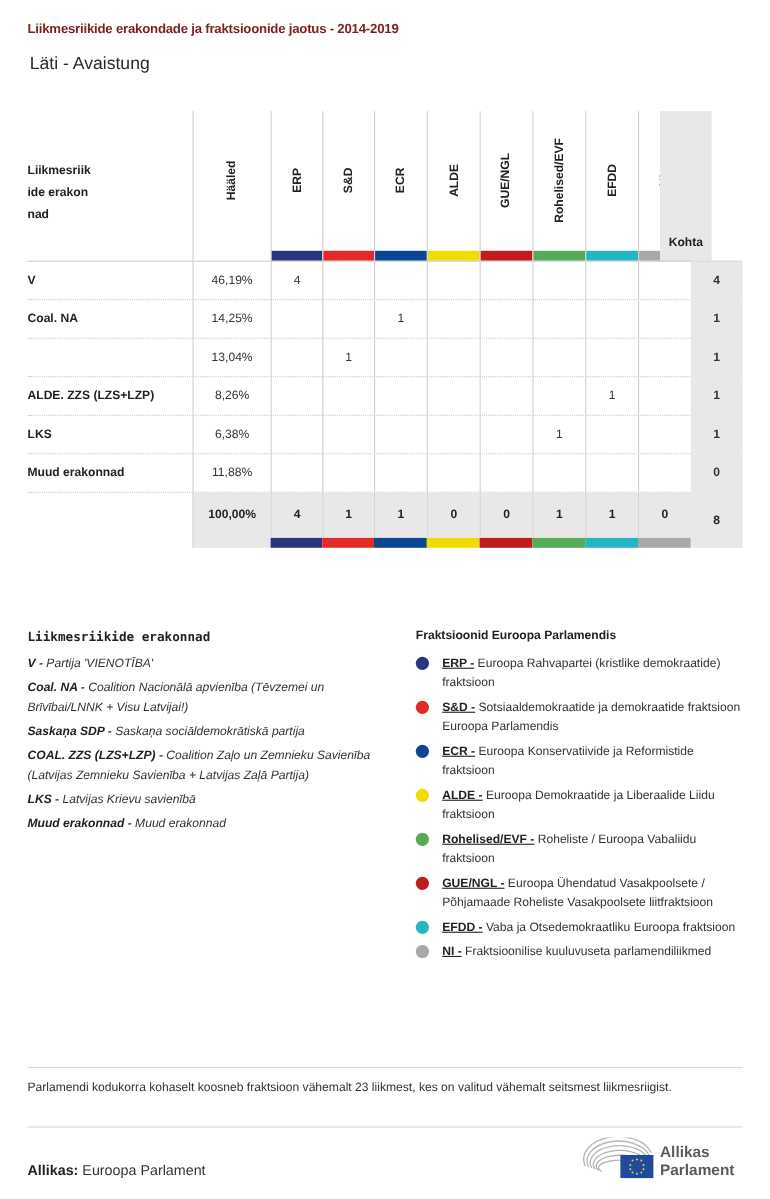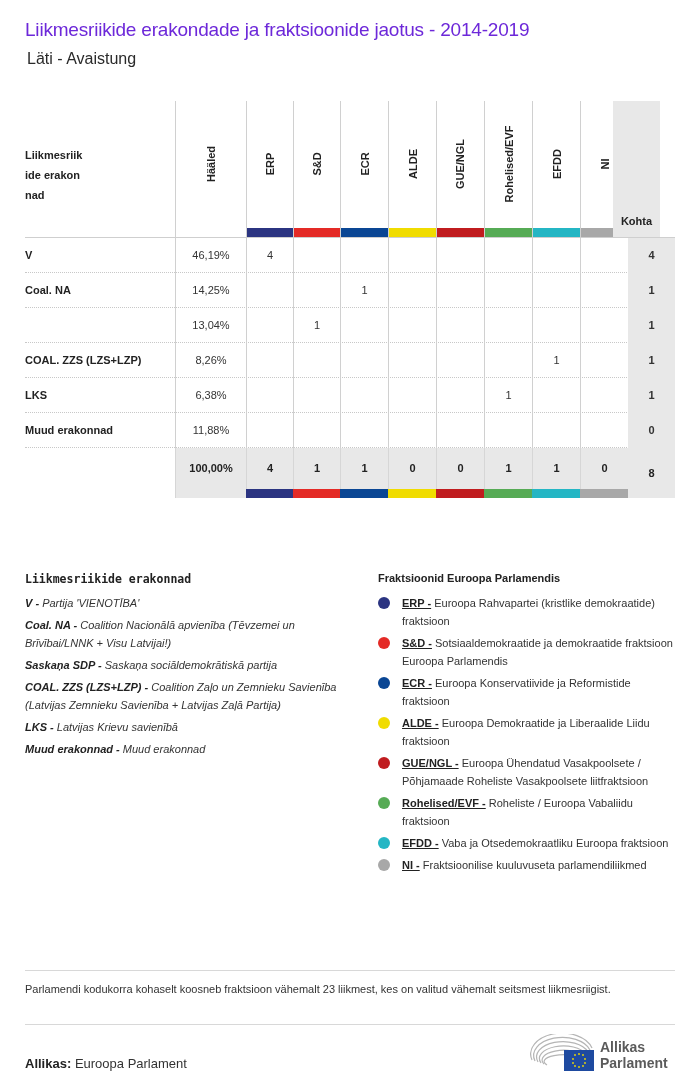--- a/index.html
+++ b/index.html
@@ -1,19 +1,19 @@
 <!DOCTYPE html>
 <html><head>
 <meta charset="utf-8">
 <style>
   * { box-sizing: border-box; margin: 0; padding: 0; }
   html, body { width: 700px; height: 1090px; background: #ffffff; overflow: hidden; }
   body { font-family: "Liberation Sans", "DejaVu Sans", sans-serif; color: #222; position: relative; }
 
-  .title { position: absolute; left: 25px; top: 19px; font-size: 19px; font-weight: normal; color: #6d28d9; letter-spacing: -0.2px; }
+  .title { position: absolute; left: 25px; top: 19px; font-size: 12px; font-weight: bold; color: #7f1d1d; letter-spacing: -0.2px; }
   .subtitle { position: absolute; left: 27px; top: 50px; font-size: 16px; color: #2a2a2a; }
 
   
   .tbl { position: absolute; left: 25px; top: 101px; width: 650px; }
   .hdr { position: absolute; top: 0; height: 136px; }
   .hdr-label { left: 0; width: 150px; }
   .hdr-label span { position: absolute; left: 0; top: 44px; width: 60px; font-size: 11px; font-weight: bold; line-height: 20px; color: #222; word-break: break-all; }
   .vcol { border-left: 1px solid #d0d0d0; }
   .vtext { position: absolute; left: 50%; top: 8px; height: 110px; width: 20px; margin-left: -10px; display: flex; align-items: center; justify-content: center; }
   .vtext span { transform: rotate(-90deg); white-space: nowrap; font-size: 11px; font-weight: bold; color: #222; }
@@ -109,21 +109,21 @@
         <span>EFDD</span>
       </div>
       <div class="bar" style="background: rgb(36, 182, 196);"></div>
     </div>
     <div class="hdr vcol" style="left: 555px; width: 48px;">
       <div class="vtext">
         <span>NI</span>
       </div>
       <div class="bar" style="background: rgb(168, 168, 168);"></div>
     </div>
-    <div class="hdr kohta-hdr" style="left: 588px; width: 47px;">
+    <div class="hdr kohta-hdr" style="left: 575px; width: 47px;">
       <span>Kohta</span>
     </div>
     <div class="hline"></div>
     <div class="row" style="top: 137px;">
       <div class="cell lbl" style="left: 0px; width: 150px;">V</div>
       <div class="cell" style="left: 150px; width: 71px;">46,19%</div>
       <div class="cell" style="left: 221px; width: 47px;">4</div>
       <div class="cell" style="left: 268px; width: 47px;"></div>
       <div class="cell" style="left: 315px; width: 48px;"></div>
       <div class="cell" style="left: 363px; width: 48px;"></div>
@@ -152,21 +152,21 @@
       <div class="cell" style="left: 268px; width: 47px;">1</div>
       <div class="cell" style="left: 315px; width: 48px;"></div>
       <div class="cell" style="left: 363px; width: 48px;"></div>
       <div class="cell" style="left: 411px; width: 48px;"></div>
       <div class="cell" style="left: 459px; width: 48px;"></div>
       <div class="cell" style="left: 507px; width: 48px;"></div>
       <div class="cell" style="left: 555px; width: 48px;"></div>
       <div class="cell kohta" style="left: 603px; width: 47px;">1</div>
     </div>
     <div class="row" style="top: 242px;">
-      <div class="cell lbl" style="left: 0px; width: 150px;">COAL. ZZS (LZS+LZP)</div>
+      <div class="cell lbl" style="left: 0px; width: 150px;">ALDE. ZZS (LZS+LZP)</div>
       <div class="cell" style="left: 150px; width: 71px;">8,26%</div>
       <div class="cell" style="left: 221px; width: 47px;"></div>
       <div class="cell" style="left: 268px; width: 47px;"></div>
       <div class="cell" style="left: 315px; width: 48px;"></div>
       <div class="cell" style="left: 363px; width: 48px;"></div>
       <div class="cell" style="left: 411px; width: 48px;"></div>
       <div class="cell" style="left: 459px; width: 48px;"></div>
       <div class="cell" style="left: 507px; width: 48px;">1</div>
       <div class="cell" style="left: 555px; width: 48px;"></div>
       <div class="cell kohta" style="left: 603px; width: 47px;">1</div>
@@ -231,22 +231,22 @@
     </div>
 </div>
 
 <div class="leg-right">
   <h3>Fraktsioonid Euroopa Parlamendis</h3>
   <div id="leg-right-items">
       <div class="gi"><span class="dot" style="background: rgb(43, 52, 129);"></span><b>ERP -</b> <span>Euroopa Rahvapartei (kristlike demokraatide) fraktsioon</span></div>
       <div class="gi"><span class="dot" style="background: rgb(228, 42, 38);"></span><b>S&amp;D -</b> <span>Sotsiaaldemokraatide ja demokraatide fraktsioon Euroopa Parlamendis</span></div>
       <div class="gi"><span class="dot" style="background: rgb(10, 70, 148);"></span><b>ECR -</b> <span>Euroopa Konservatiivide ja Reformistide fraktsioon</span></div>
       <div class="gi"><span class="dot" style="background: rgb(240, 220, 0);"></span><b>ALDE -</b> <span>Euroopa Demokraatide ja Liberaalide Liidu fraktsioon</span></div>
+      <div class="gi"><span class="dot" style="background: rgb(86, 171, 85);"></span><b>Rohelised/EVF -</b> <span>Roheliste / Euroopa Vabaliidu fraktsioon</span></div>
       <div class="gi"><span class="dot" style="background: rgb(192, 28, 31);"></span><b>GUE/NGL -</b> <span>Euroopa Ühendatud Vasakpoolsete / Põhjamaade Roheliste Vasakpoolsete liitfraktsioon</span></div>
-      <div class="gi"><span class="dot" style="background: rgb(86, 171, 85);"></span><b>Rohelised/EVF -</b> <span>Roheliste / Euroopa Vabaliidu fraktsioon</span></div>
       <div class="gi"><span class="dot" style="background: rgb(36, 182, 196);"></span><b>EFDD -</b> <span>Vaba ja Otsedemokraatliku Euroopa fraktsioon</span></div>
       <div class="gi"><span class="dot" style="background: rgb(168, 168, 168);"></span><b>NI -</b> <span>Fraktsioonilise kuuluvuseta parlamendiliikmed</span></div>
     </div>
 </div>
 
 <div class="rule" style="top:970px;"></div>
 <div class="note">Parlamendi kodukorra kohaselt koosneb fraktsioon vähemalt 23 liikmest, kes on valitud vähemalt seitsmest liikmesriigist.</div>
 <div class="rule" style="top:1024px;"></div>
 
 <div class="source">

